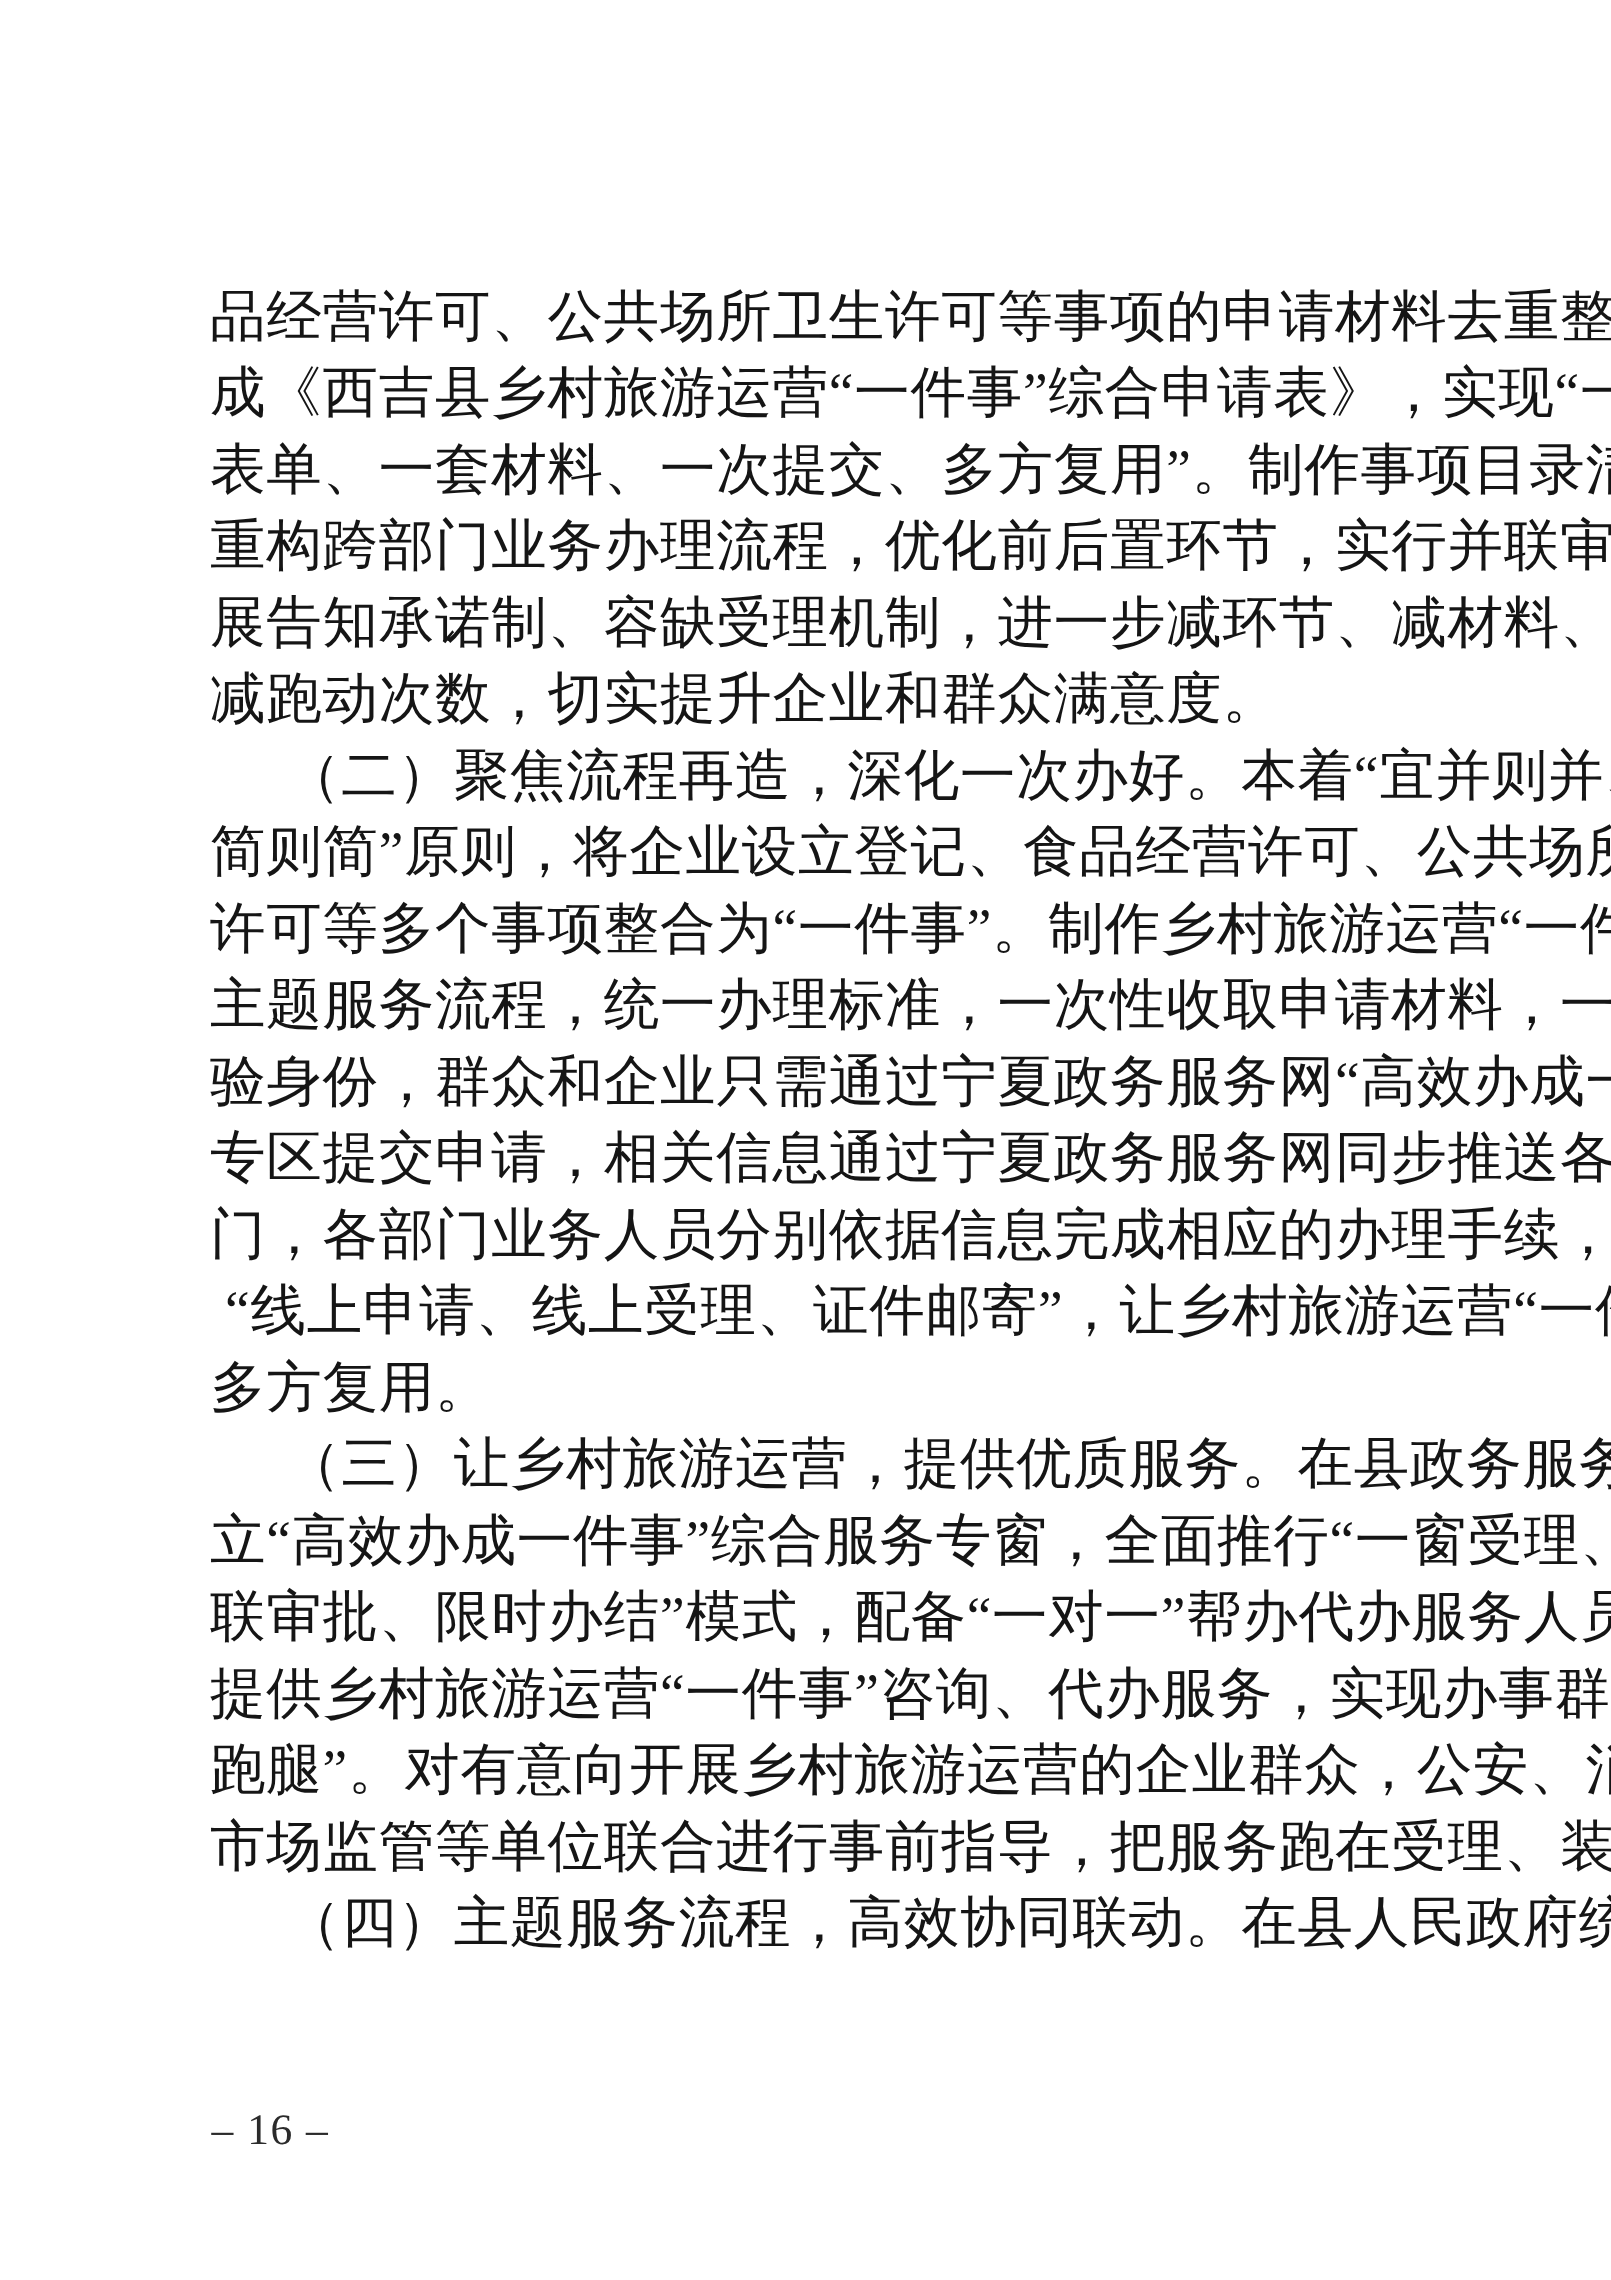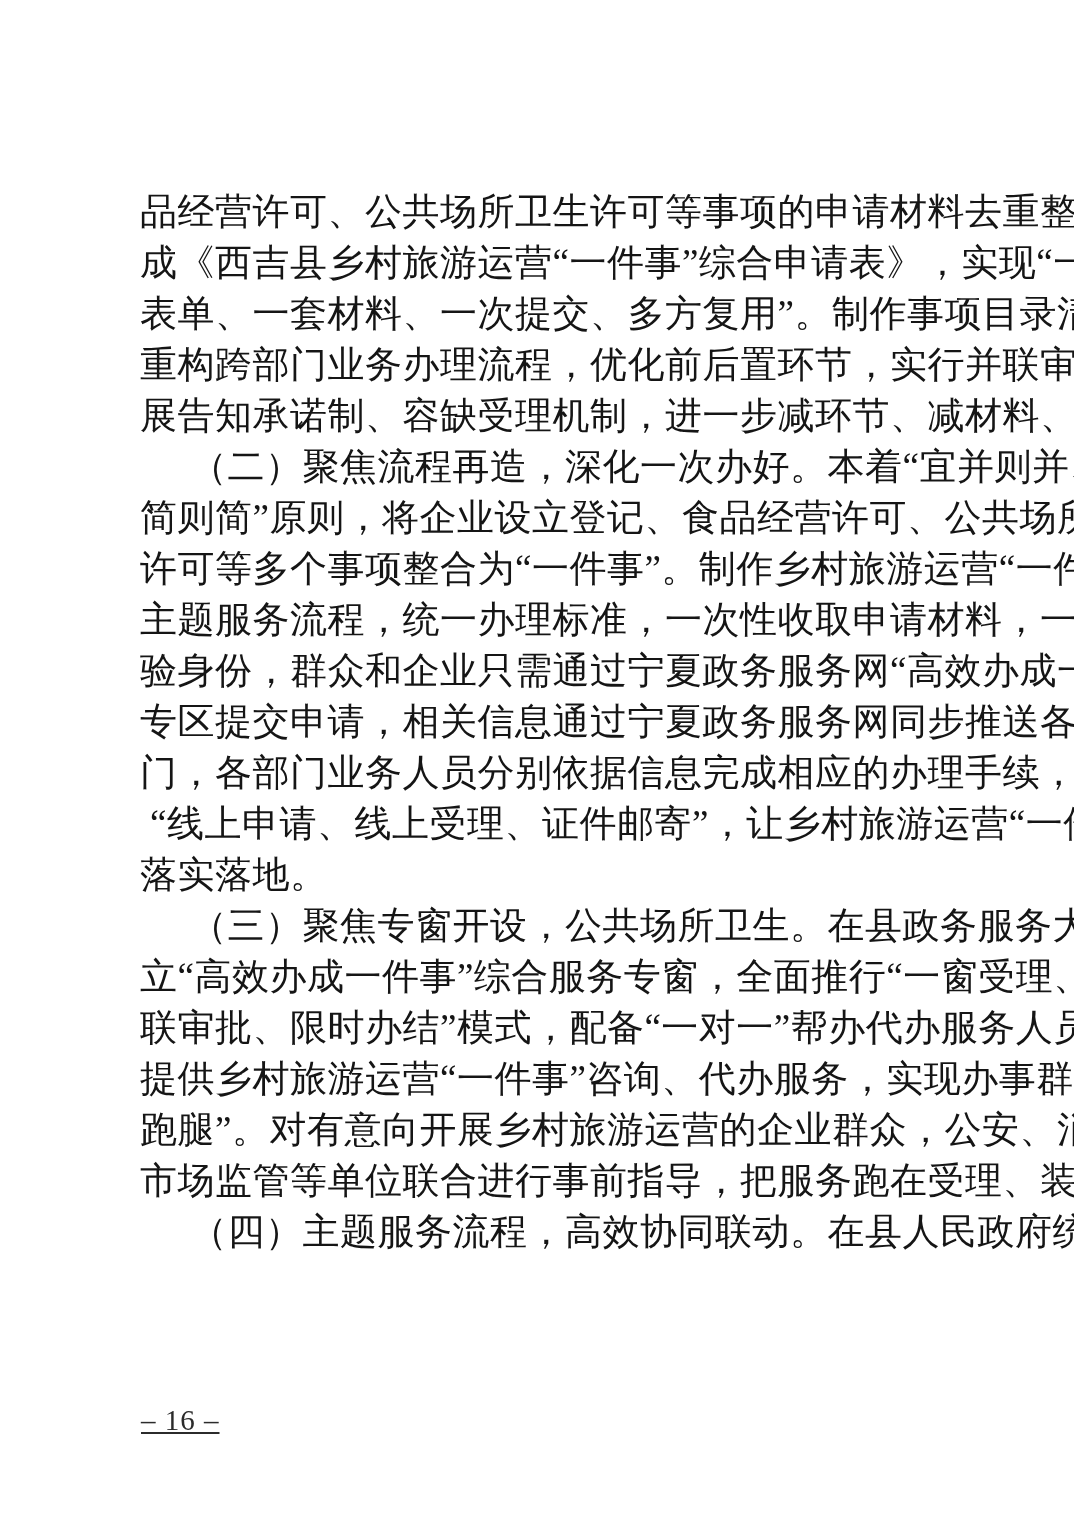--- a/index.html
+++ b/index.html
@@ -43,44 +43,44 @@
   .hd {
     font-weight: 400;
   }
   .footer {
     position: absolute;
     left: 141px;
     top: 1404px;
     font-size: 29px;
     letter-spacing: 1px;
     color: #2b2b2b;
-    text-decoration: underline;
   }
 </style>
 </head>
 <body>
 
 <div class="doc-body">
   <div class="ln"><span>品经营许可、公共场所卫生许可等事项的申请材料去重整合，形</span></div>
   <div class="ln"><span>成《西吉县乡村旅游运营“一件事”综合申请表》，实现“一张</span></div>
   <div class="ln"><span>表单、一套材料、一次提交、多方复用”。制作事项目录清单，</span></div>
   <div class="ln"><span>重构跨部门业务办理流程，优化前后置环节，实行并联审批，开</span></div>
   <div class="ln"><span>展告知承诺制、容缺受理机制，进一步减环节、减材料、减时限、</span></div>
+  <div class="ln short"><span>减跑动次数，切实提升企业和群众满意度。</span></div>
 
   <div class="ln ind"><b class="hd">（二）聚焦流程再造，深化一次办好。</b><span>本着“宜并则并、能</span></div>
   <div class="ln"><span>简则简”原则，将企业设立登记、食品经营许可、公共场所卫生</span></div>
   <div class="ln"><span>许可等多个事项整合为“一件事”。制作乡村旅游运营“一件事”</span></div>
   <div class="ln"><span>主题服务流程，统一办理标准，一次性收取申请材料，一次性核</span></div>
   <div class="ln"><span>验身份，群众和企业只需通过宁夏政务服务网“高效办成一件事”</span></div>
   <div class="ln"><span>专区提交申请，相关信息通过宁夏政务服务网同步推送各联办部</span></div>
   <div class="ln"><span>门，各部门业务人员分别依据信息完成相应的办理手续，实现</span></div>
   <div class="ln q"><span>“线上申请、线上受理、证件邮寄”，让乡村旅游运营“一件事”</span></div>
-  <div class="ln short"><span>落实落地。</span></div>
+  <div class="ln short"><span>多方复用。</span></div>
 
-  <div class="ln ind"><b class="hd">（三）聚焦专窗开设，公共场所卫生。</b><span>在县政务服务大厅设</span></div>
+  <div class="ln ind"><b class="hd">（三）让乡村旅游运营，提供优质服务。</b><span>在县政务服务大厅设</span></div>
   <div class="ln"><span>立“高效办成一件事”综合服务专窗，全面推行“一窗受理、并</span></div>
   <div class="ln"><span>联审批、限时办结”模式，配备“一对一”帮办代办服务人员，</span></div>
   <div class="ln"><span>提供乡村旅游运营“一件事”咨询、代办服务，实现办事群众“零</span></div>
   <div class="ln"><span>跑腿”。对有意向开展乡村旅游运营的企业群众，公安、消防、</span></div>
   <div class="ln"><span>市场监管等单位联合进行事前指导，把服务跑在受理、装修、验</span></div>
 
   <div class="ln ind"><b class="hd">（四）主题服务流程，高效协同联动。</b><span>在县人民政府统一领</span></div>
 </div>
 
 <div class="footer">– 16 –</div>

